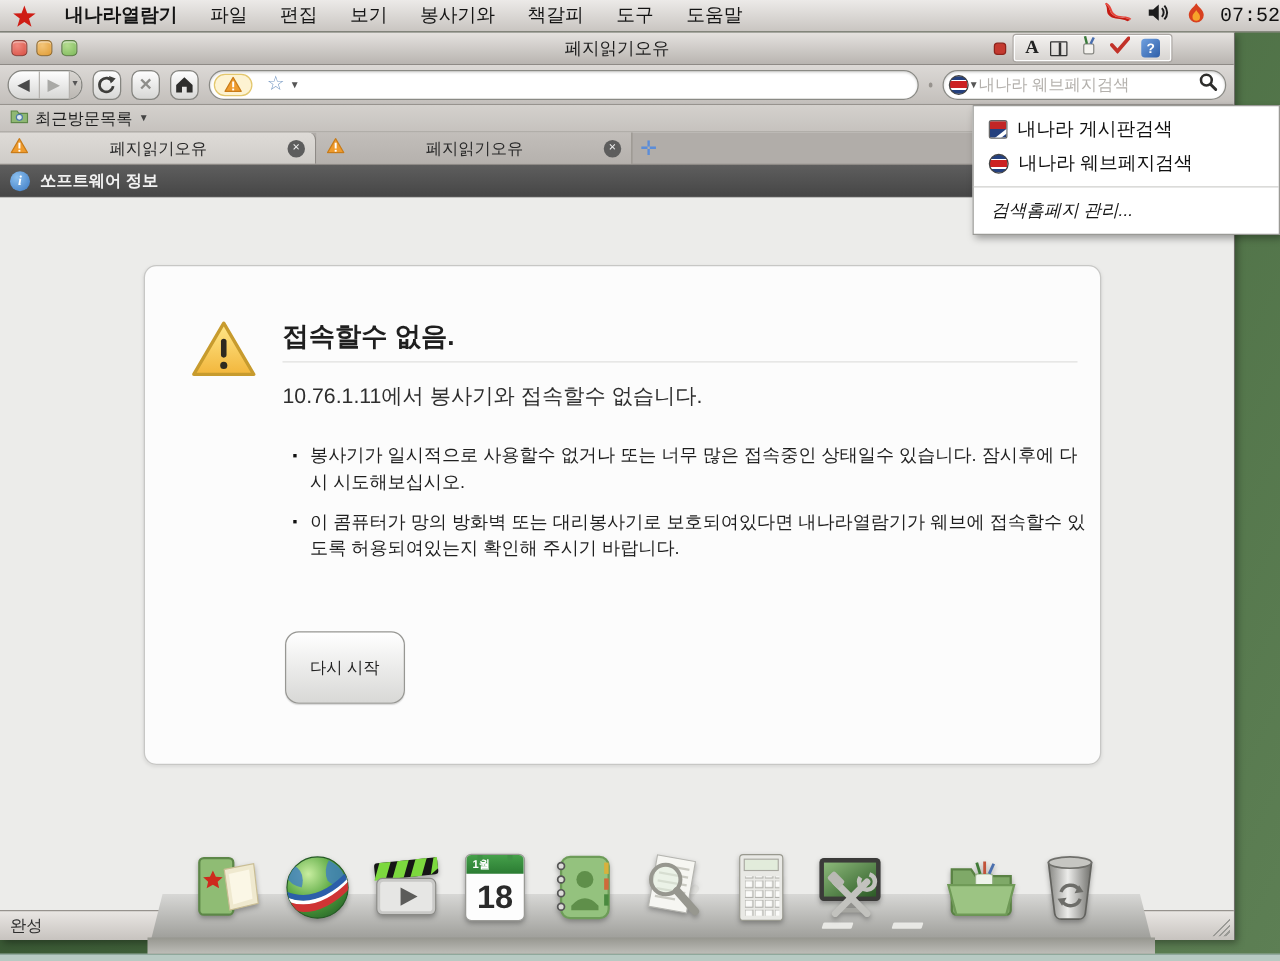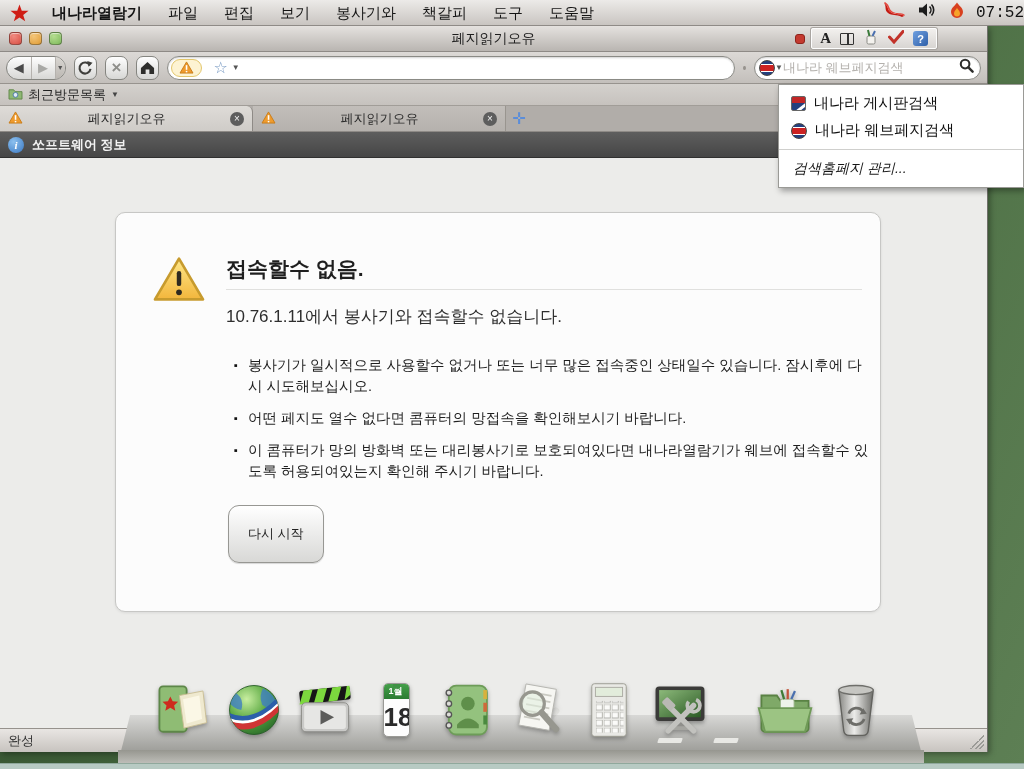--- a/index.html
+++ b/index.html
@@ -156,21 +156,21 @@
   .dock-front{ position:absolute; left:0; right:0; bottom:0; height:13px;
     background:linear-gradient(#96968f,#bdbdb8);}
   .dash{ position:absolute; bottom:20px; width:24px; height:5px; background:#f2f2ef; opacity:.85; transform:skewX(-18deg); border-radius:1px;}
   .dash.d1{ left:67%; } .dash.d2{ left:74%; }
   .dock-icons{ position:absolute; left:36px; bottom:24px; display:flex; align-items:flex-end; gap:13px;
     -webkit-box-reflect:below -38px linear-gradient(transparent 55%, rgba(255,255,255,.28));}
   .dock-item{ width:58px; height:58px; flex:none; cursor:default; filter:drop-shadow(0 2px 2px rgba(0,0,0,.3));}
   .dock-item svg{ width:100%; height:100%; display:block;}
   .dock-item.gap{ margin-left:34px; }
 
-  .cal{ width:27px; height:54px; margin:2px auto 0; background:#fdfdfd; border:1px solid #9a9a96; border-radius:5px;
+  .cal{ width:48px; height:54px; margin:2px auto 0; background:#fdfdfd; border:1px solid #9a9a96; border-radius:5px;
     position:relative; overflow:hidden;}
   .cal-top{ height:15px; background:linear-gradient(#45a04a,#2b7c33); color:#fff; font-size:9px; font-weight:bold;
     display:flex; align-items:center; padding-left:5px;}
   .cal-day{ font-size:26px; font-weight:bold; color:#2a2a2a; text-align:center; line-height:37px;}
   .cal::before,.cal::after{ content:""; position:absolute; top:-3px; width:4px; height:8px; background:#3f9245; border-radius:2px;}
   .cal::before{ left:9px;} .cal::after{ right:9px;}
 </style>
 </head>
 <body>
 
@@ -349,21 +349,20 @@
           <path d="M30 4 L57 50 H3 Z" fill="url(#wg)" stroke="#c79b2e" stroke-width="3" stroke-linejoin="round"></path>
           <rect x="27.5" y="18" width="5" height="17" rx="2.5" fill="#2e2a20"></rect>
           <circle cx="30" cy="42" r="3.2" fill="#2e2a20"></circle>
         </svg>
       </span>
       <div class="err-title">접속할수 없음.</div>
       <div class="err-rule"></div>
       <div class="err-sub">10.76.1.11에서 봉사기와 접속할수 없습니다.</div>
       <ul class="err-list">
         <li>봉사기가 일시적으로 사용할수 없거나 또는 너무 많은 접속중인 상태일수 있습니다. 잠시후에 다시 시도해보십시오.</li>
-        <li>어떤 페지도 열수 없다면 콤퓨터의 망접속을 확인해보시기 바랍니다.</li>
         <li>이 콤퓨터가 망의 방화벽 또는 대리봉사기로 보호되여있다면 내나라열람기가 웨브에 접속할수 있도록 허용되여있는지 확인해 주시기 바랍니다.</li>
       </ul>
       <button class="retry-btn">다시 시작</button>
     </div>
   </div>
 
   <div class="statusbar">
     <span class="status-text">완성</span>
     <span class="resize-grip"></span>
   </div>

